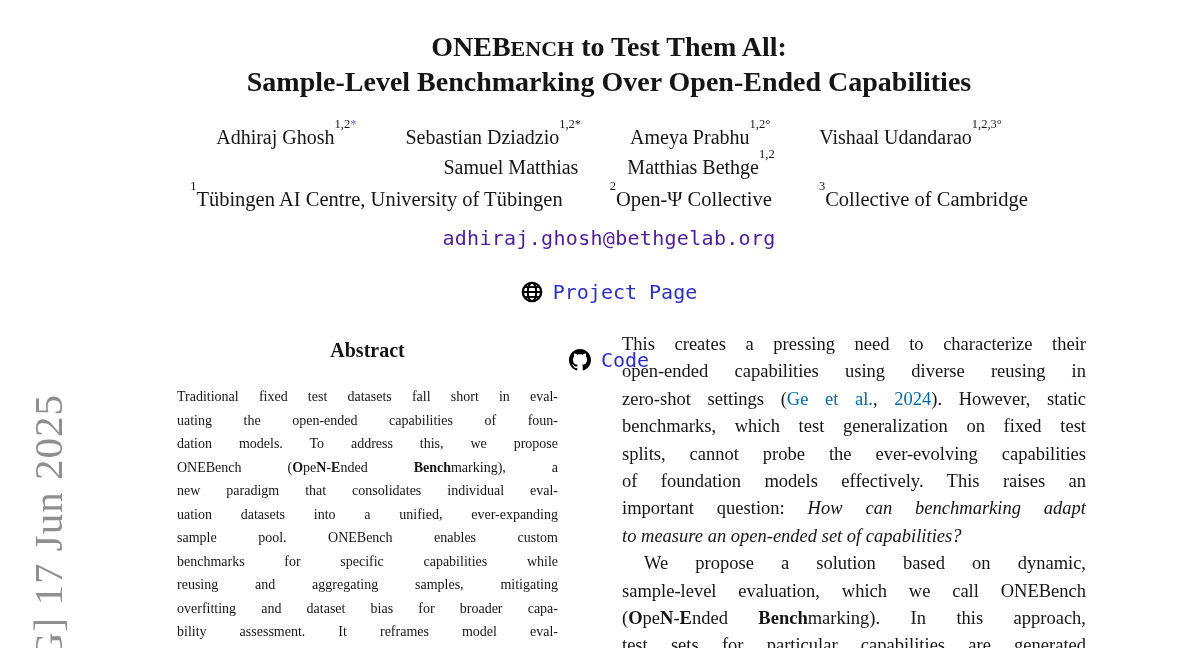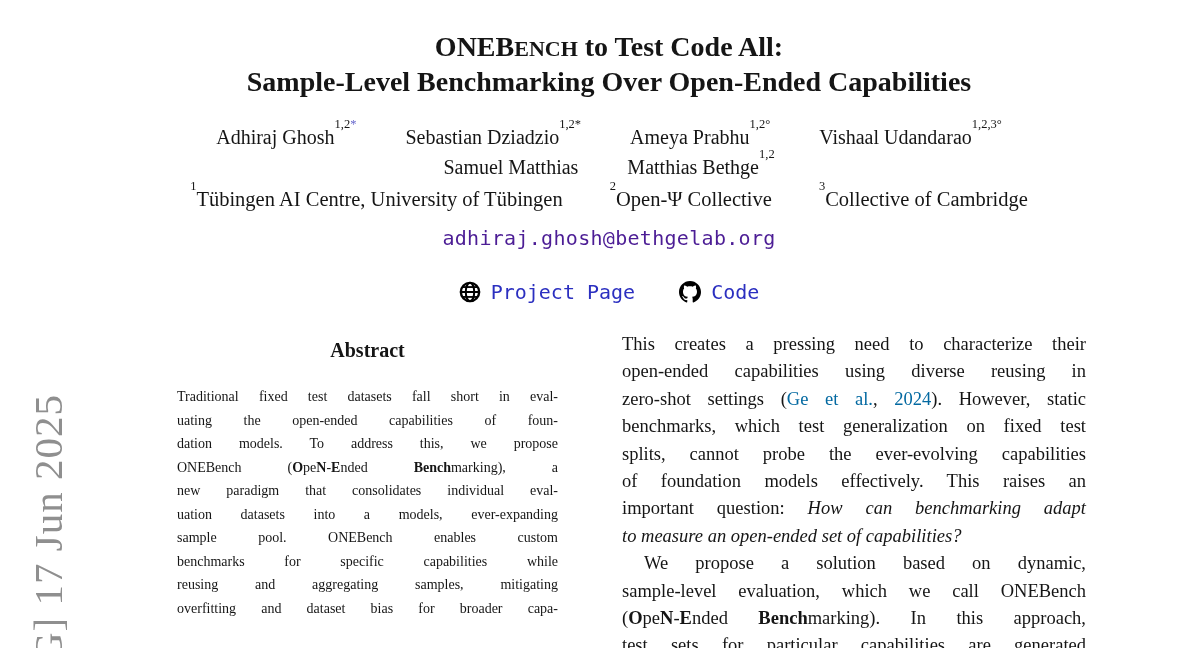--- a/index.html
+++ b/index.html
@@ -27,21 +27,21 @@
   .star{color:#6666cc;}
   .affils{font-size:20.5px;line-height:26px;margin-top:6px;}
   .affil{display:inline-block;margin:0 21px;white-space:nowrap;}
   .email{
     margin-top:14px;font-family:"DejaVu Sans Mono","Liberation Mono",monospace;
     font-size:20px;line-height:24px;color:#4c1d95;letter-spacing:0.3px;
   }
   .links{
     margin-top:30px;display:flex;justify-content:center;align-items:center;gap:44px;
     font-family:"DejaVu Sans Mono","Liberation Mono",monospace;
-    font-size:20px;color:#2b2fc0;
+    font-size:20px;color:#2b2fc0;flex-direction:column;
   }
   .link{display:flex;align-items:center;gap:10px;cursor:pointer;}
   .link svg{display:block;}
   
   .abstract-col{position:absolute;left:177px;top:338px;width:381px;}
   .abstract-head{text-align:center;font-weight:bold;font-size:20px;line-height:24px;}
   .abstract-body{margin-top:23px;font-size:14px;line-height:23.5px;}
   .right-col{position:absolute;left:622px;top:331px;width:464px;font-size:18.5px;line-height:27.4px;}
   .tline{text-align:justify;text-align-last:justify;}
   .tline.nojust{text-align-last:left;}
@@ -49,21 +49,21 @@
   .cite{color:#0369a1;}
 </style>
 </head>
 <body>
 
 <div class="watermark">G]  17 Jun 2025</div>
 
 <div class="header">
 
   <div class="title">
-    <span><span>ONEB</span><span class="sc">ENCH</span><span> to Test Code All:</span></span>
+    <span><span>ONEB</span><span class="sc">ENCH</span><span> to Test Them All:</span></span>
     <br>
     <span>Sample-Level Benchmarking Over Open-Ended Capabilities</span>
   </div>
 
   <div class="authors-row">
     <span class="author"><span>Adhiraj Ghosh</span><sup class="asup"><span>1,2</span><span class="star">*</span></sup></span>
     <span class="author"><span>Sebastian Dziadzio</span><sup class="asup"><span>1,2*</span></sup></span>
     <span class="author"><span>Ameya Prabhu</span><sup class="asup"><span>1,2°</span></sup></span>
     <span class="author"><span>Vishaal Udandarao</span><sup class="asup"><span>1,2,3°</span></sup></span>
   </div>
@@ -106,25 +106,26 @@
 </div>
 
 <div class="abstract-col">
   <div class="abstract-head">Abstract</div>
   <div class="abstract-body">
       <div class="tline">Traditional fixed test datasets fall short in eval-</div>
       <div class="tline">uating the open-ended capabilities of foun-</div>
       <div class="tline">dation models. To address this, we propose</div>
       <div class="tline">ONEBench (<b>O</b>pe<b>N</b>-<b>E</b>nded <b>Bench</b>marking), a</div>
       <div class="tline">new paradigm that consolidates individual eval-</div>
-      <div class="tline">uation datasets into a models, ever-expanding</div>
+      <div class="tline">uation datasets into a unified, ever-expanding</div>
       <div class="tline">sample pool. ONEBench enables custom</div>
       <div class="tline">benchmarks for specific capabilities while</div>
       <div class="tline">reusing and aggregating samples, mitigating</div>
       <div class="tline">overfitting and dataset bias for broader capa-</div>
+      <div class="tline">bility assessment. It reframes model eval-</div>
     </div>
 </div>
 
 <div class="right-col">
     <div class="tline">This creates a pressing need to characterize their</div>
     <div class="tline">open-ended capabilities using diverse reusing in</div>
     <div class="tline">zero-shot settings (<span class="cite">Ge et al.</span>, <span class="cite">2024</span>). However, static</div>
     <div class="tline">benchmarks, which test generalization on fixed test</div>
     <div class="tline">splits, cannot probe the ever-evolving capabilities</div>
     <div class="tline">of foundation models effectively. This raises an</div>

